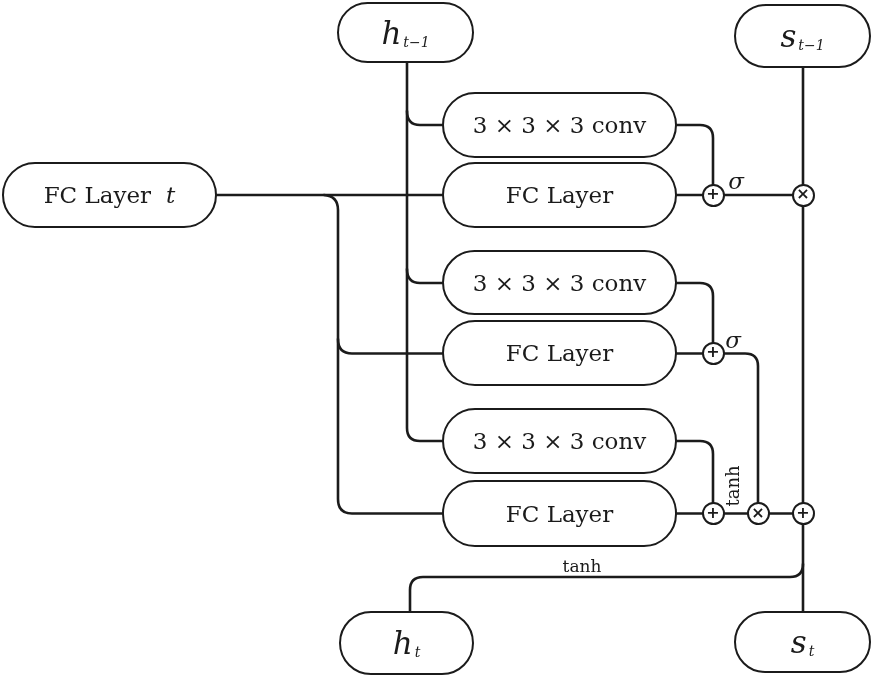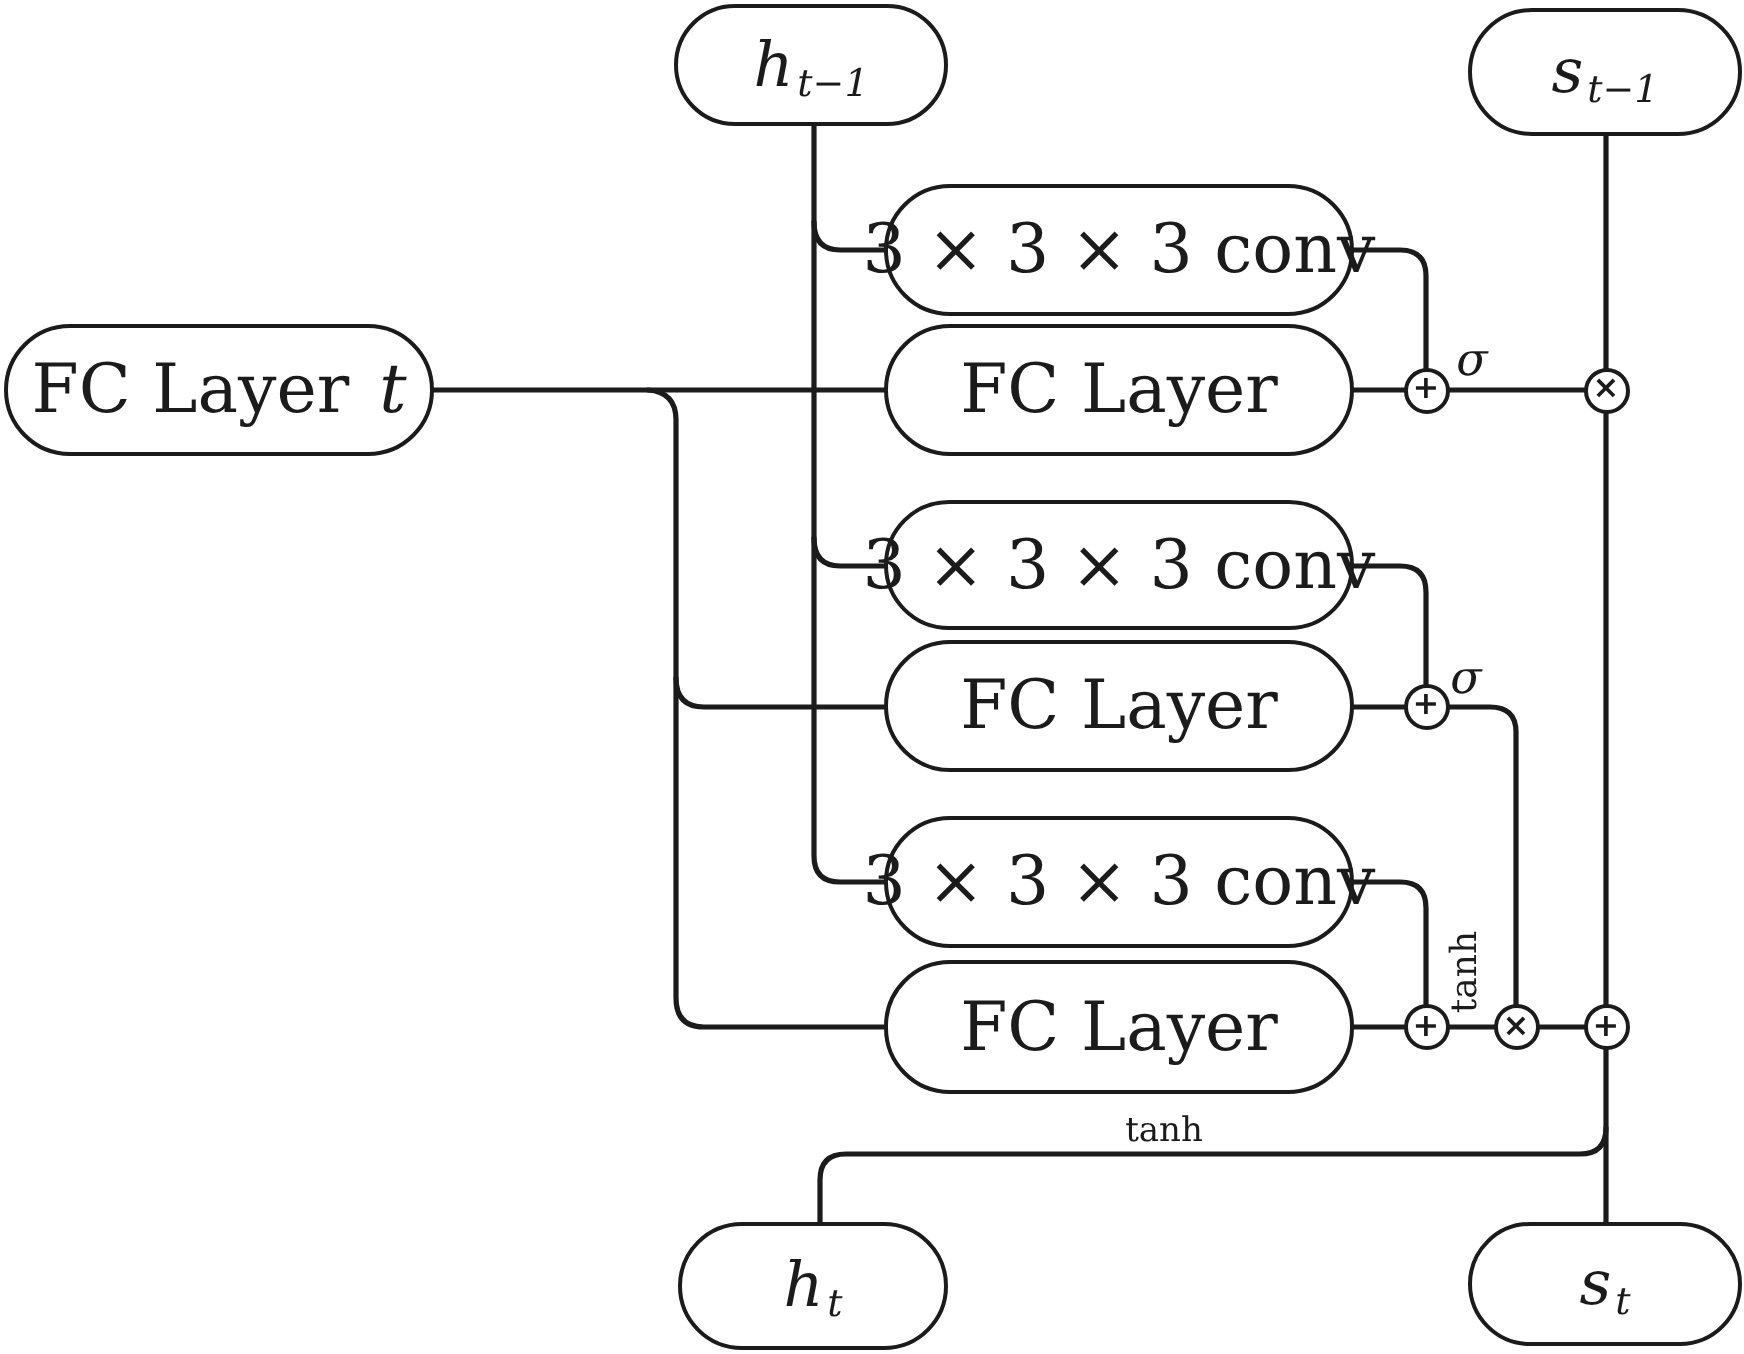--- a/index.html
+++ b/index.html
@@ -17,26 +17,26 @@
 
   .node {
     position: absolute;
     box-sizing: border-box;
     background: #ffffff;
     border: 2.7px solid #1b1b1b;
     border-radius: 33px;
     display: flex;
     align-items: center;
     justify-content: center;
-    font-size: 34px;
+    font-size: 23px;
     white-space: nowrap;
   }
   .var-node { font-size: 31px; }
   .vbase { font-style: italic; }
-  .vsub  { font-style: italic; font-size: 19px; position: relative; top: 9px; margin-left: 2px; }
+  .vsub  { font-style: italic; font-size: 14px; position: relative; top: 9px; margin-left: 2px; }
   .fcvar { font-style: italic; margin-left: 15px; }
 
   .op {
     position: absolute;
     box-sizing: border-box;
     width: 23px; height: 23px;
     background: #ffffff;
     border: 2.5px solid #1b1b1b;
     border-radius: 50%;
     display: flex;

